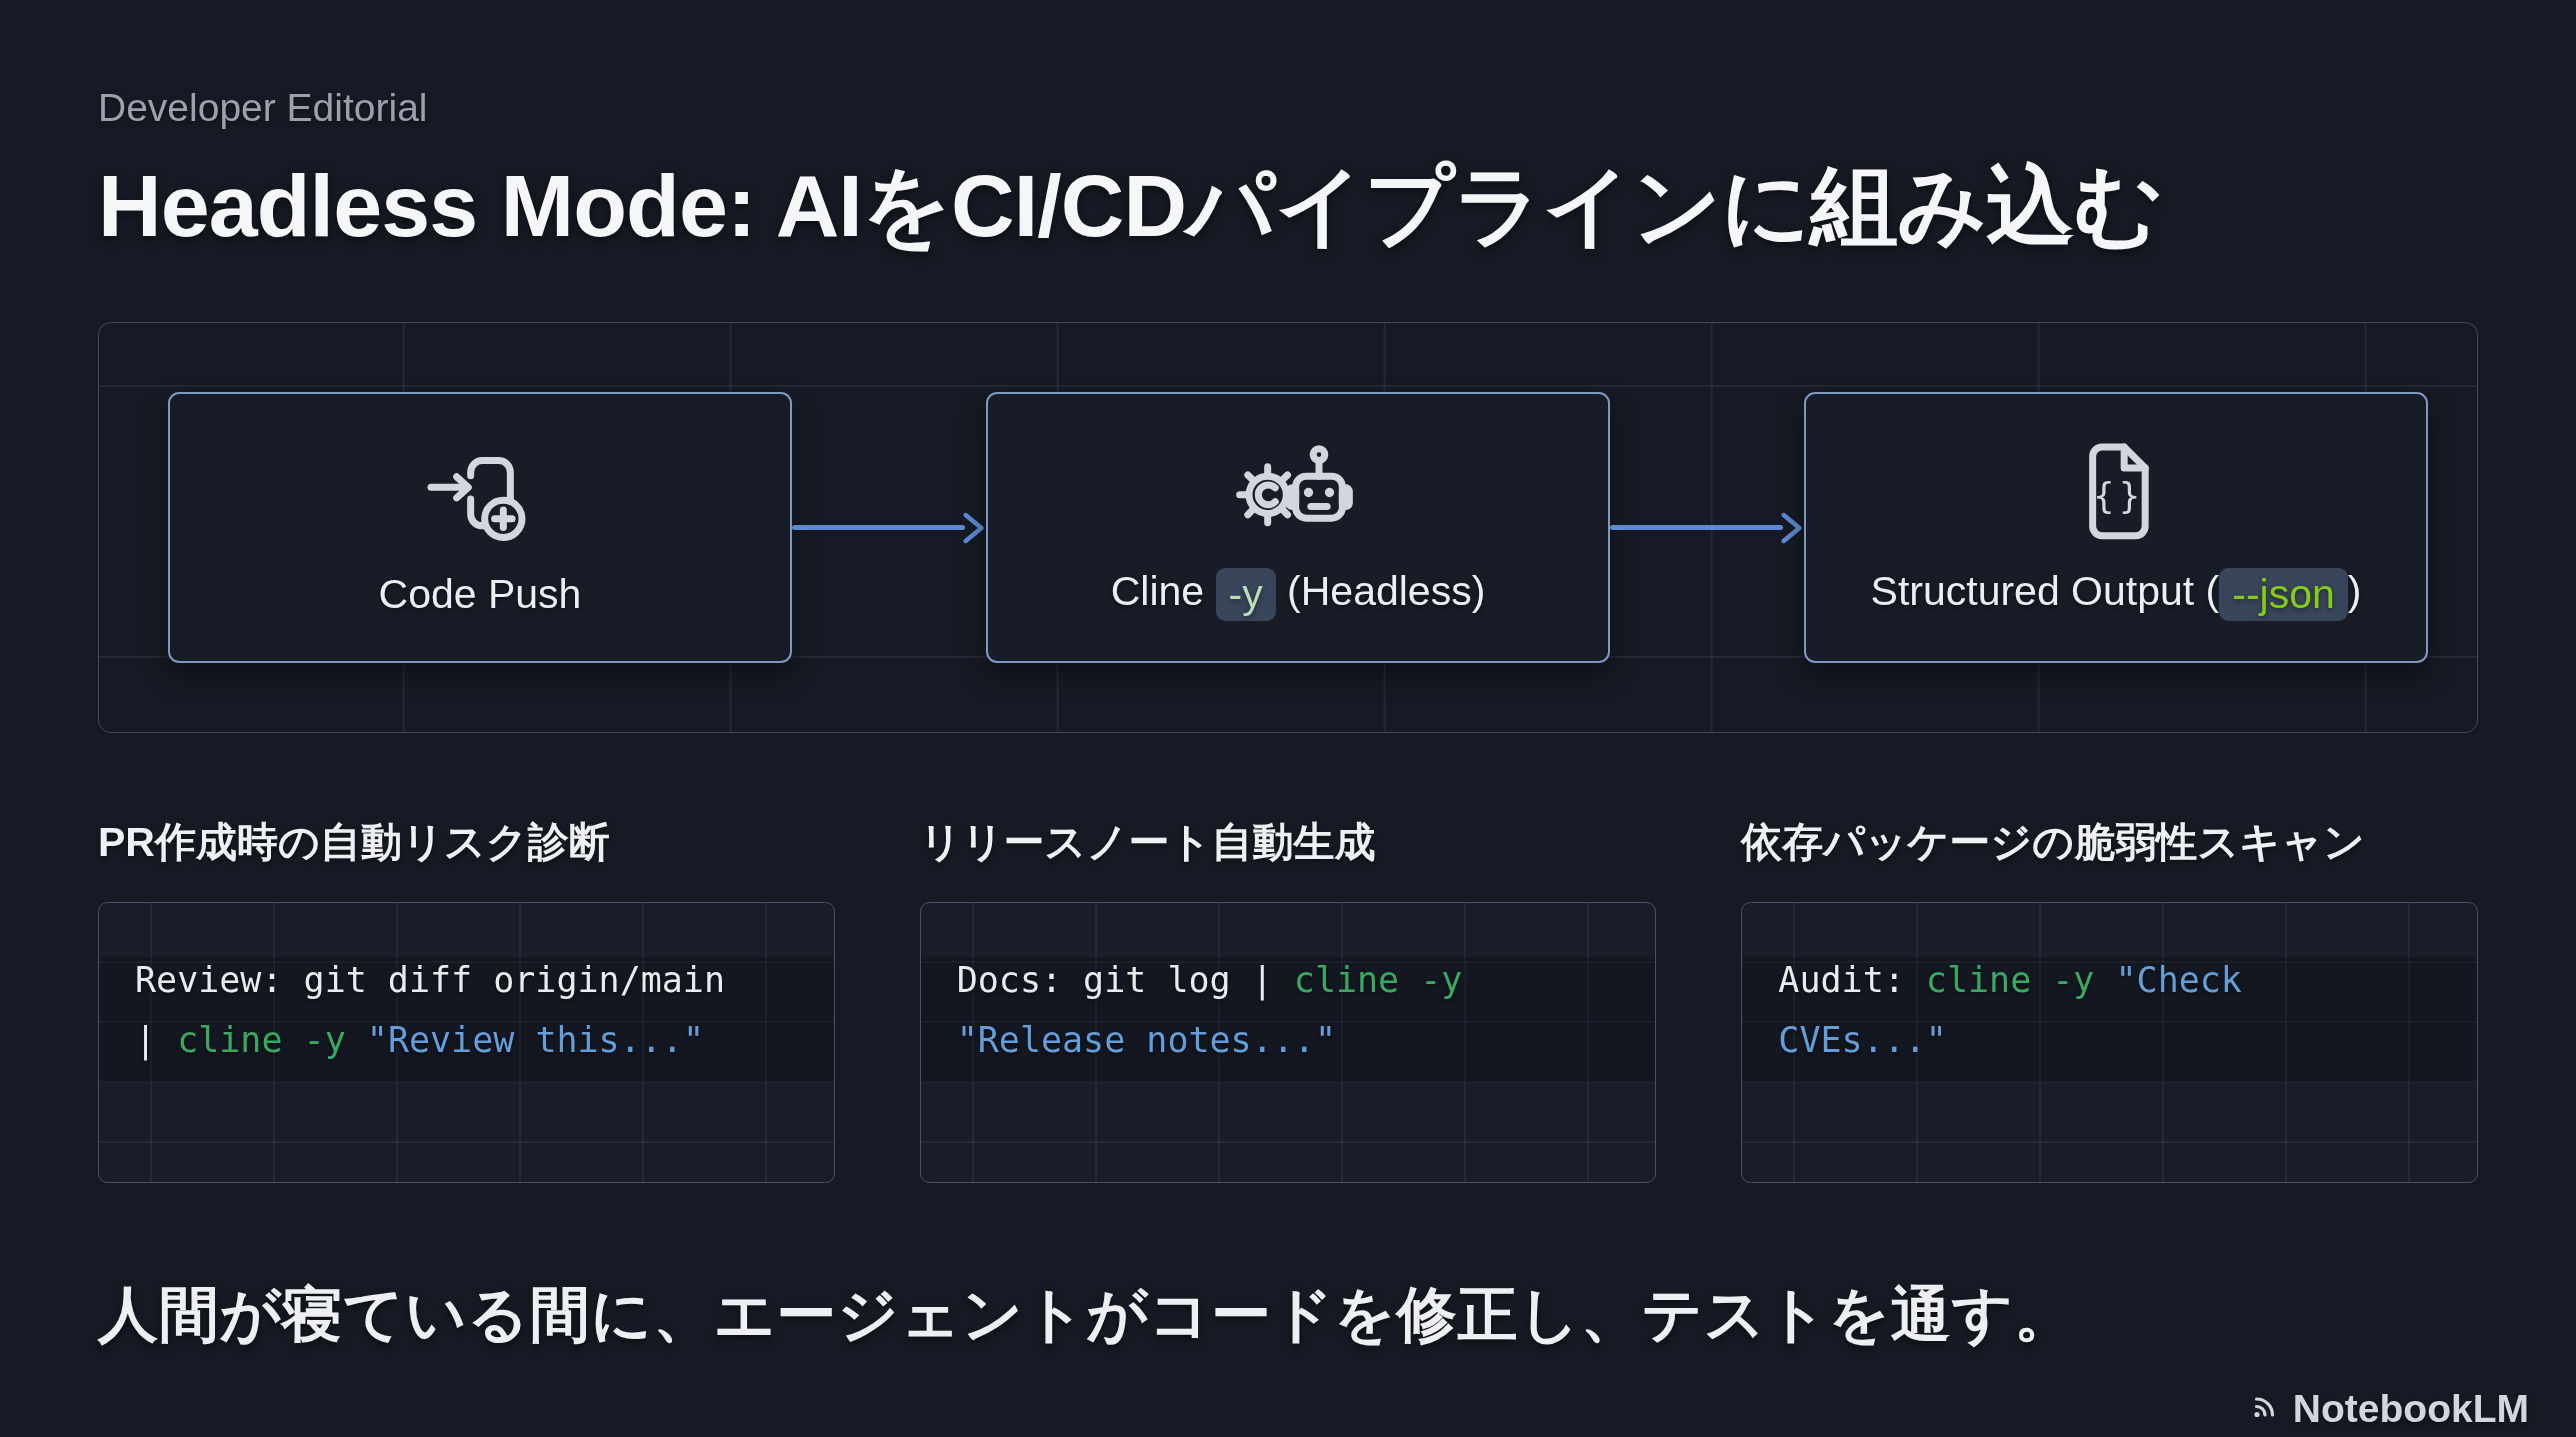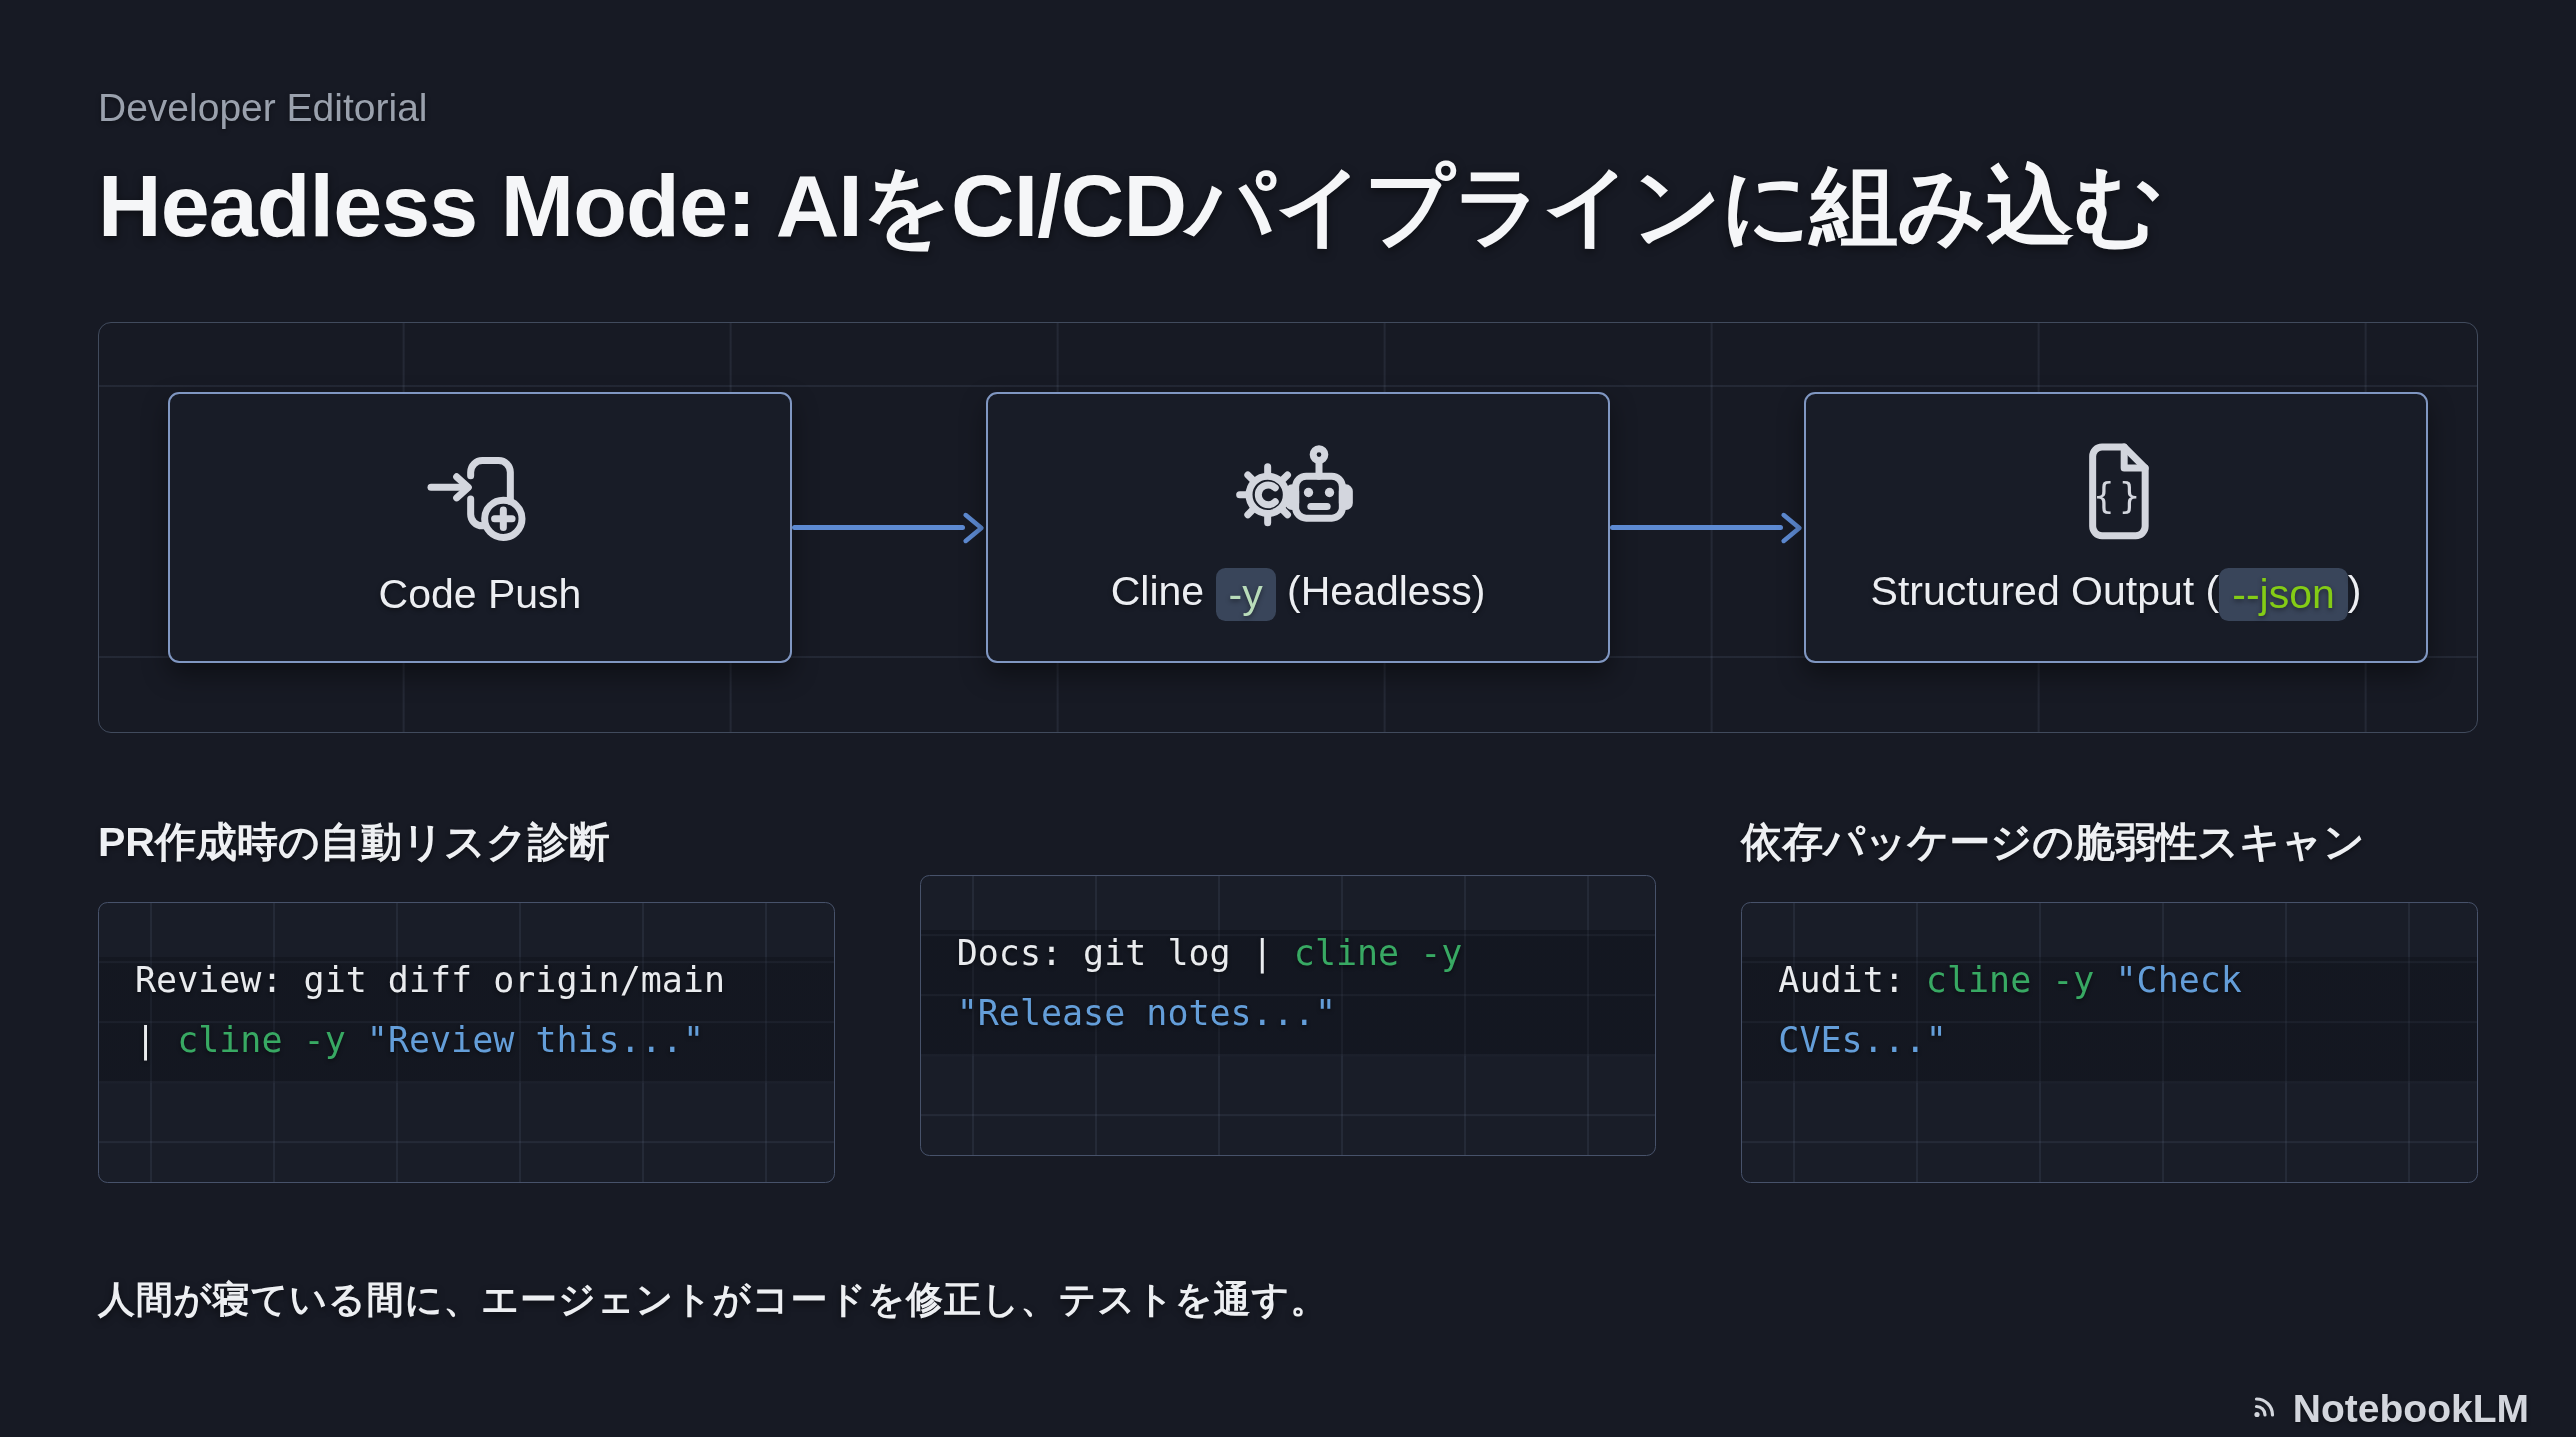--- a/index.html
+++ b/index.html
@@ -54,21 +54,21 @@
       linear-gradient(to right, rgba(130,145,175,0.11) 1.9px, transparent 1.9px),
       linear-gradient(to bottom, rgba(130,145,175,0.11) 1.9px, transparent 1.9px);
     background-size:100% 100%, 123px 100%, 100% 60px;
     background-position:0 0, 51px 0, 0 -1.9px;
     text-shadow:0 1.9px 4.7px rgba(0,0,0,.45);
   }
   .code-line{white-space:pre;}
   .code-green{color:#38a963;}
   .code-blue{color:#649ed9;}
   
-  .summary{margin-top:92px;font-size:37px;font-weight:600;color:#edeff2;letter-spacing:0.9px;text-shadow:0 2.8px 7.5px rgba(0,0,0,.5);white-space:nowrap;}
+  .summary{margin-top:92px;font-size:60px;font-weight:600;color:#edeff2;letter-spacing:0.9px;text-shadow:0 2.8px 7.5px rgba(0,0,0,.5);white-space:nowrap;}
   .watermark{position:absolute;right:47px;bottom:7.5px;display:flex;align-items:center;gap:9.4px;color:#d3d6dd;font-size:39px;font-weight:bold;text-shadow:0 1.9px 4.7px rgba(0,0,0,.4);}
 </style>
 </head>
 <body>
 
 <div class="slide">
 
   <div class="eyebrow">Developer Editorial</div>
   <div class="title">Headless Mode: AIをCI/CDパイプラインに組み込む</div>
 
@@ -152,20 +152,21 @@
 
     <div class="card-col">
       <div class="card-heading">PR作成時の自動リスク診断</div>
       <div class="card">
         <div class="code-line"><span>Review: git diff origin/main</span></div>
         <div class="code-line"><span>| </span><span class="code-green">cline -y </span><span class="code-blue">"Review this..."</span></div>
       </div>
     </div>
 
     <div class="card-col">
+      <div class="card-heading">リリースノート自動生成</div>
       <div class="card">
         <div class="code-line"><span>Docs: git log | </span><span class="code-green">cline -y</span></div>
         <div class="code-line"><span class="code-blue">"Release notes..."</span></div>
       </div>
     </div>
 
     <div class="card-col">
       <div class="card-heading">依存パッケージの脆弱性スキャン</div>
       <div class="card">
         <div class="code-line"><span>Audit: </span><span class="code-green">cline -y </span><span class="code-blue">"Check</span></div>

